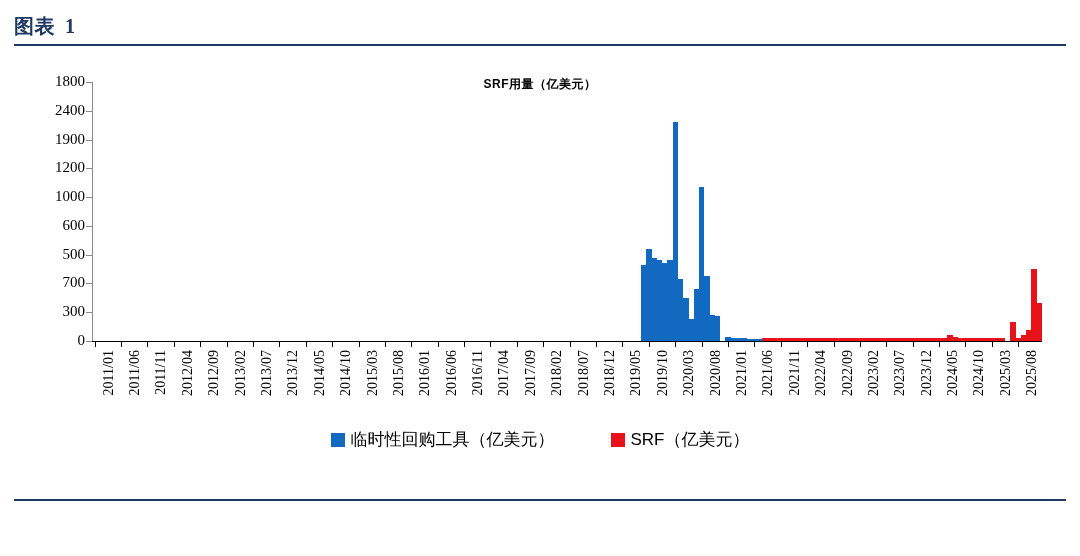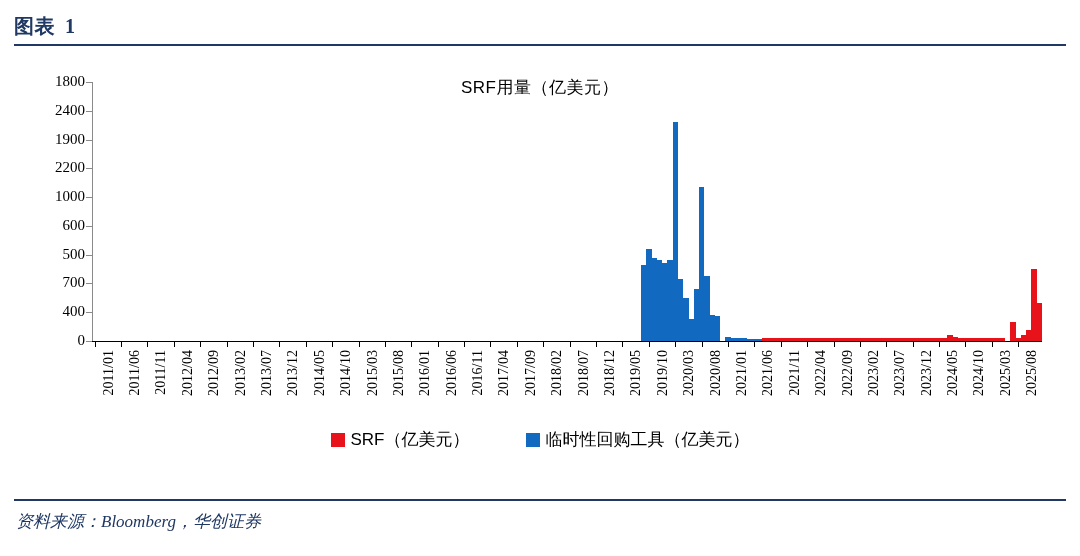--- a/index.html
+++ b/index.html
@@ -86,22 +86,22 @@
     width: 1080px;
     height: 430px;
   }
   .chart-title {
     position: absolute;
     left: 0;
     top: 20px;
     width: 1080px;
     text-align: center;
     font-family: "Liberation Sans", sans-serif;
-    font-weight: normal;
-    font-size: 17px;
+    font-weight: bold;
+    font-size: 12px;
     color: #000000;
     letter-spacing: 0.5px;
   }
   
   .plot {
     position: absolute;
     left: 92px;
     top: 26px;
     width: 950px;
     height: 259px;
@@ -211,41 +211,41 @@
 
     <div class="axis-y-line"></div>
     <div class="axis-x-line"></div>
 
     <div id="yticks">
         <div class="ytick-box" style="top: 285px;">
           <div class="ytick-label" style="top: -8px;">0</div>
         </div>
         <div class="ytick-mark" style="top: 285px;"></div>
         <div class="ytick-box" style="top: 256.222px;">
-          <div class="ytick-label" style="top: -8px;">400</div>
+          <div class="ytick-label" style="top: -8px;">300</div>
         </div>
         <div class="ytick-mark" style="top: 256.222px;"></div>
         <div class="ytick-box" style="top: 227.444px;">
           <div class="ytick-label" style="top: -8px;">700</div>
         </div>
         <div class="ytick-mark" style="top: 227.444px;"></div>
         <div class="ytick-box" style="top: 198.667px;">
           <div class="ytick-label" style="top: -8px;">500</div>
         </div>
         <div class="ytick-mark" style="top: 198.667px;"></div>
         <div class="ytick-box" style="top: 169.889px;">
           <div class="ytick-label" style="top: -8px;">600</div>
         </div>
         <div class="ytick-mark" style="top: 169.889px;"></div>
         <div class="ytick-box" style="top: 141.111px;">
           <div class="ytick-label" style="top: -8px;">1000</div>
         </div>
         <div class="ytick-mark" style="top: 141.111px;"></div>
         <div class="ytick-box" style="top: 112.333px;">
-          <div class="ytick-label" style="top: -8px;">2200</div>
+          <div class="ytick-label" style="top: -8px;">1200</div>
         </div>
         <div class="ytick-mark" style="top: 112.333px;"></div>
         <div class="ytick-box" style="top: 83.5556px;">
           <div class="ytick-label" style="top: -8px;">1900</div>
         </div>
         <div class="ytick-mark" style="top: 83.5556px;"></div>
         <div class="ytick-box" style="top: 54.7778px;">
           <div class="ytick-label" style="top: -8px;">2400</div>
         </div>
         <div class="ytick-mark" style="top: 54.7778px;"></div>
@@ -402,26 +402,25 @@
         <div class="bar" style="left: 918.333px; width: 5.54167px; height: 18.7056px; background: rgb(232, 18, 26);"></div>
         <div class="bar" style="left: 923.611px; width: 5.54167px; height: 2.87778px; background: rgb(232, 18, 26);"></div>
         <div class="bar" style="left: 928.889px; width: 5.54167px; height: 5.75556px; background: rgb(232, 18, 26);"></div>
         <div class="bar" style="left: 934.167px; width: 5.54167px; height: 10.7917px; background: rgb(232, 18, 26);"></div>
         <div class="bar" style="left: 939.444px; width: 5.54167px; height: 71.9444px; background: rgb(232, 18, 26);"></div>
         <div class="bar" style="left: 944.722px; width: 5.54167px; height: 38.1306px; background: rgb(232, 18, 26);"></div>
       </div>
 
     <div class="legend">
       <div class="legend-item">
+        <span class="legend-swatch" id="sw1" style="background: rgb(18, 105, 192);"></span>
+        <span class="legend-text">临时性回购工具（亿美元）</span>
+      </div>
+      <div class="legend-item">
         <span class="legend-swatch" id="sw0" style="background: rgb(232, 18, 26);"></span>
         <span class="legend-text">SRF（亿美元）</span>
       </div>
-      <div class="legend-item">
-        <span class="legend-swatch" id="sw1" style="background: rgb(18, 105, 192);"></span>
-        <span class="legend-text">临时性回购工具（亿美元）</span>
-      </div>
     </div>
   </div>
 
   <div class="rule-bottom"></div>
-  <div class="source">资料来源：Bloomberg，华创证券</div>
 
 </div>
 
 </body></html>

